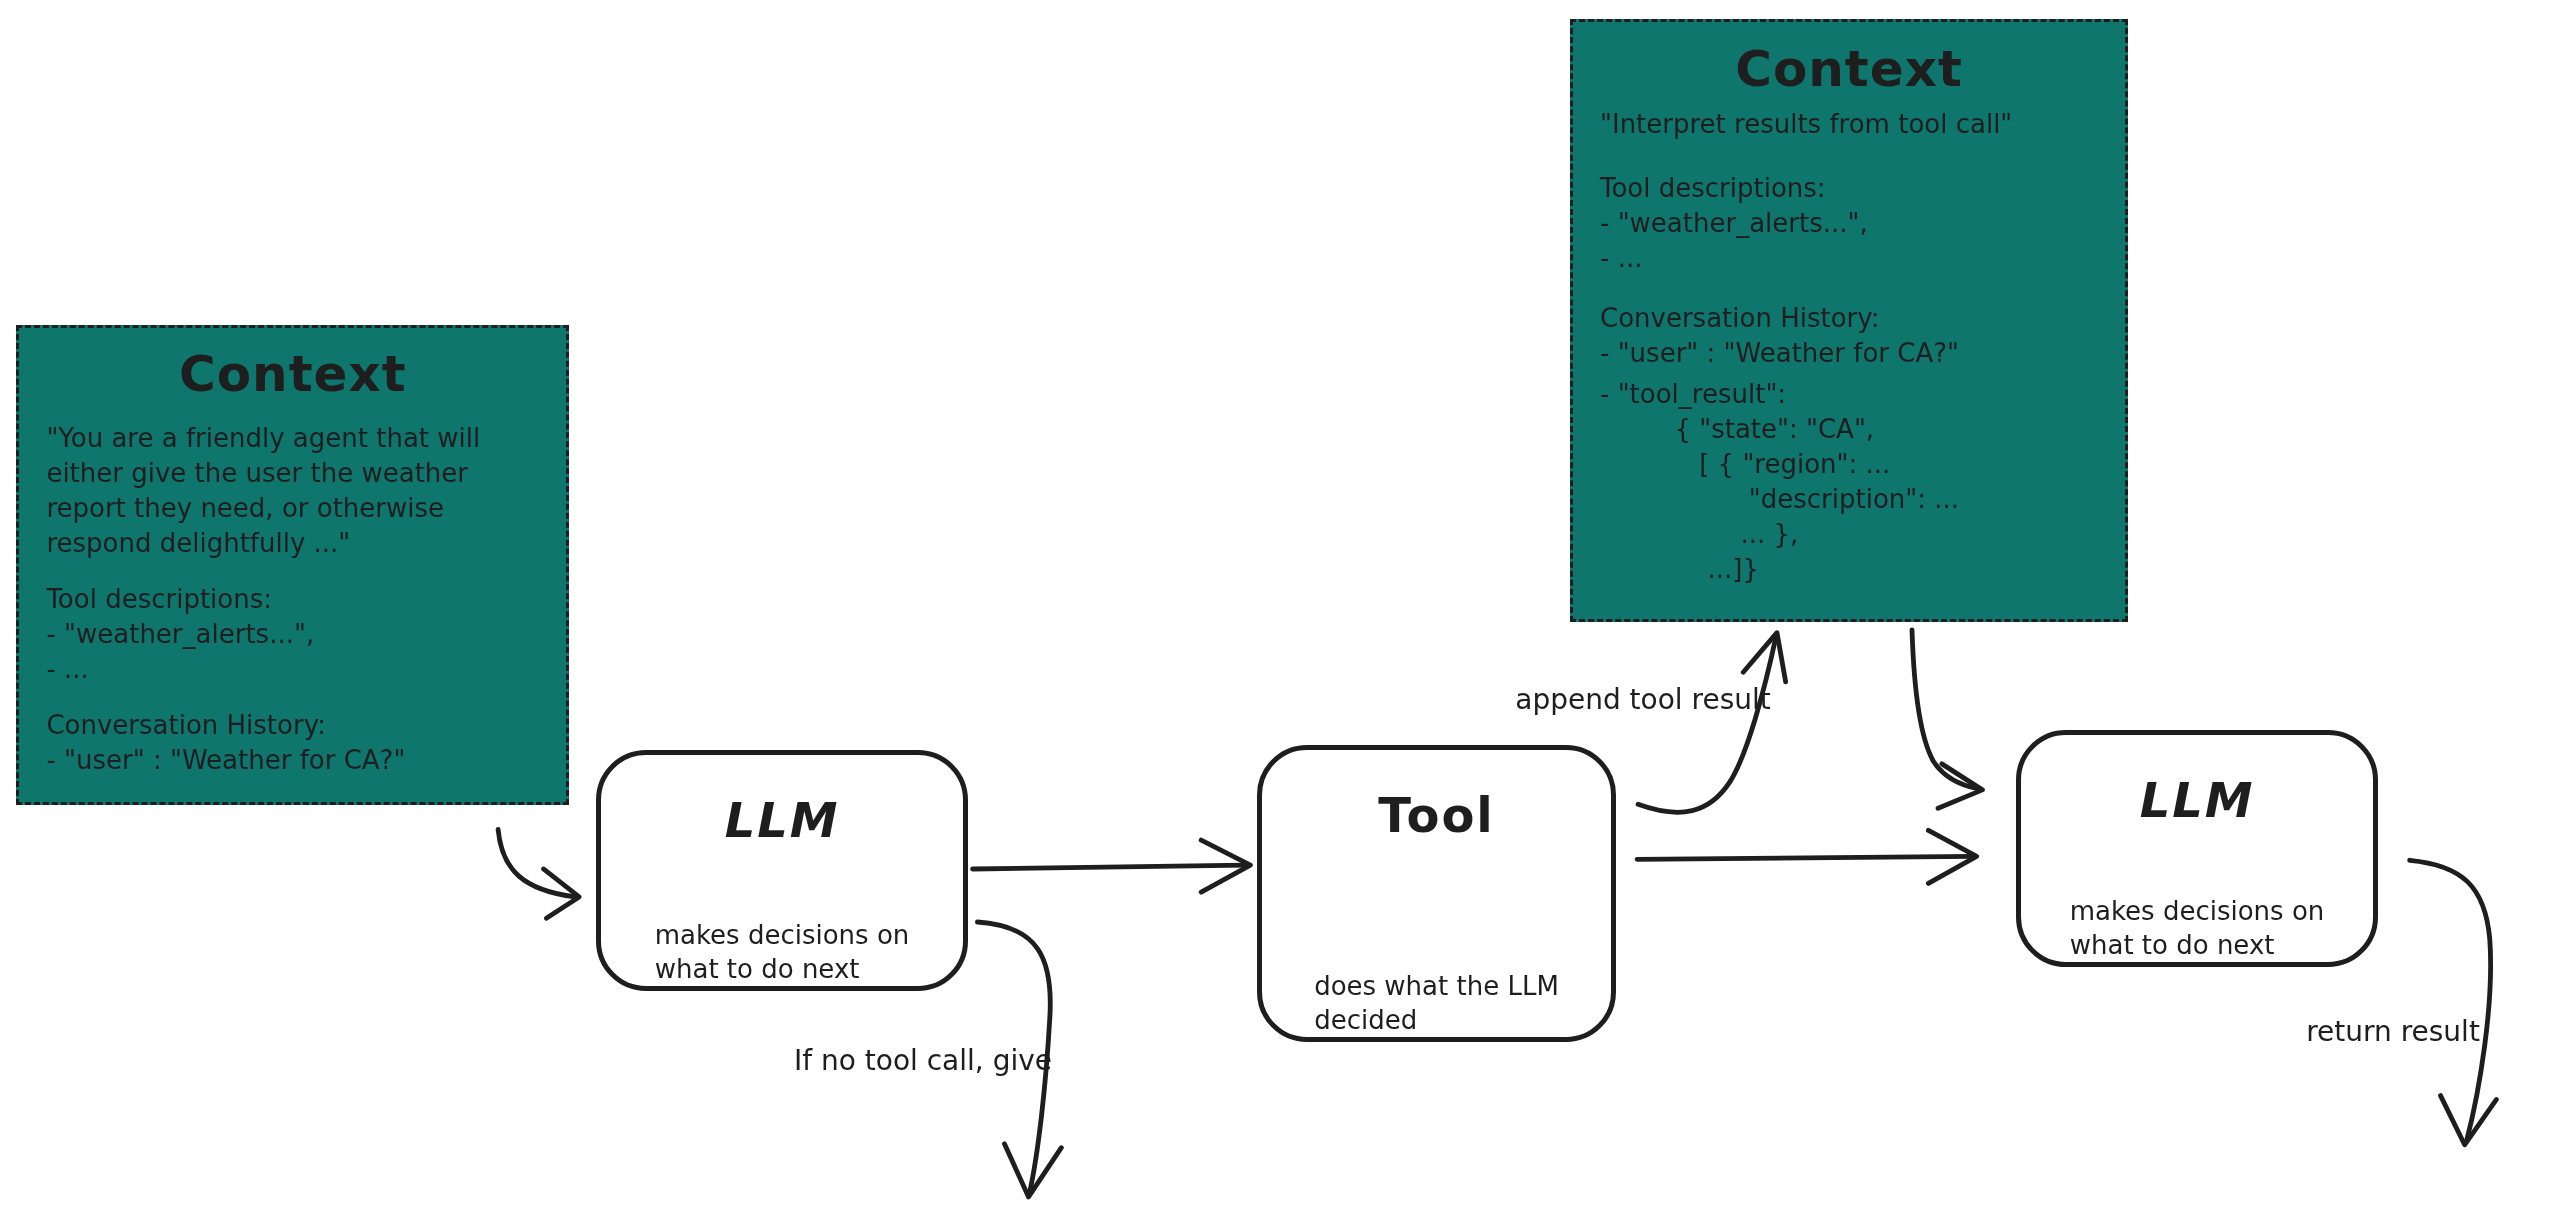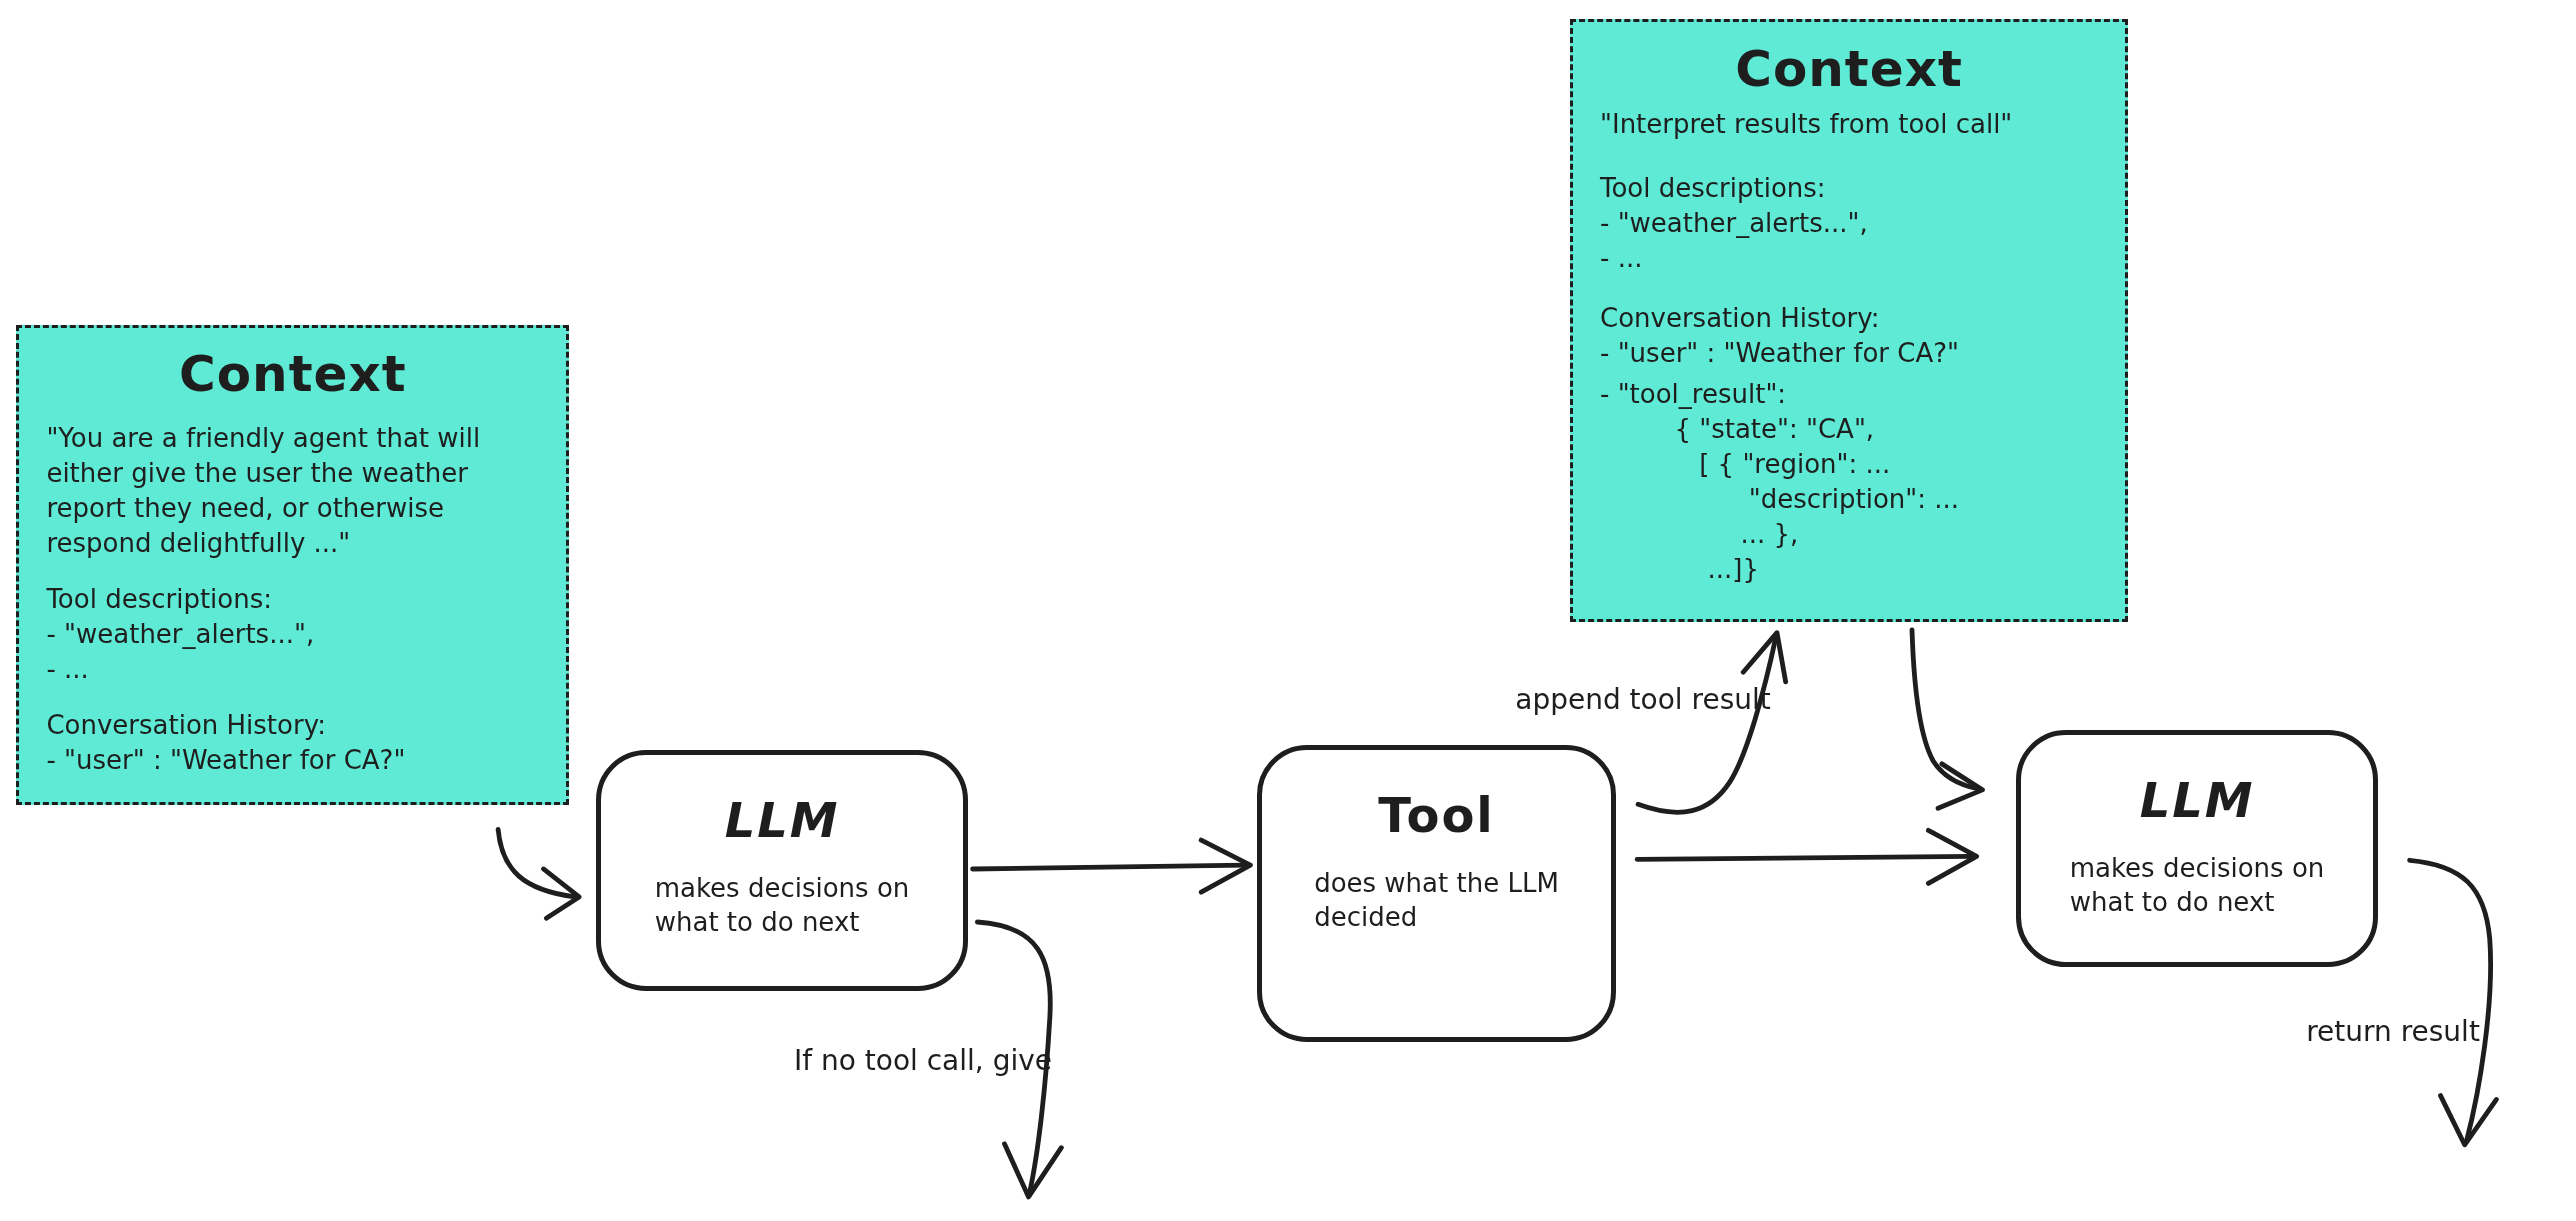--- a/index.html
+++ b/index.html
@@ -10,21 +10,21 @@
     background: #ffffff;
     color: #1e1e1e;
     font-family: "DejaVu Sans", sans-serif;
     overflow: hidden;
   }
 
   
   .ctx-box {
     position: absolute;
     border: 3.4px dashed #1e1e1e;
-    background: #5eead4;
+    background: #0f766e;
     box-sizing: border-box;
     padding: 13.5px 27px;
   }
   .ctx-title {
     text-align: center;
     font-size: 50px;
     font-weight: 700;
     letter-spacing: 1px;
     margin: 3.9px 0 17.4px 0;
   }
@@ -40,20 +40,21 @@
   .node {
     position: absolute;
     border: 5.3px solid #1e1e1e;
     border-radius: 50px;
     background: #ffffff;
     box-sizing: border-box;
     display: flex;
     flex-direction: column;
     align-items: center;
     text-align: center;
+    justify-content: space-between;
   }
   .node-title {
     font-size: 48px;
     font-weight: 600;
     margin-top: 37px;
     letter-spacing: 1.9px;
   }
   .node-title.italic { font-style: italic; }
   .node-sub {
     margin-top: 23px;

